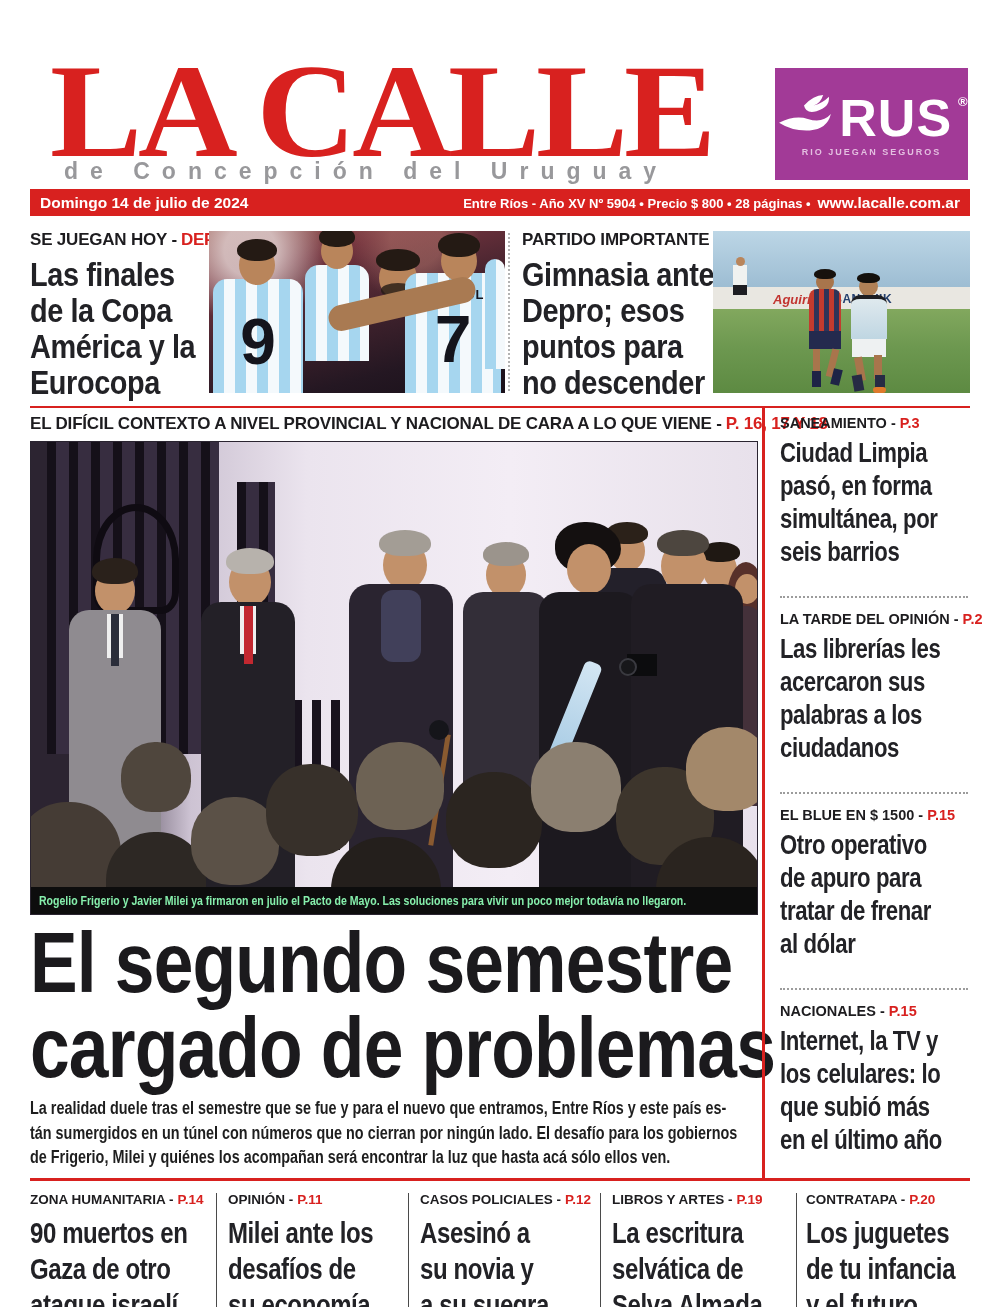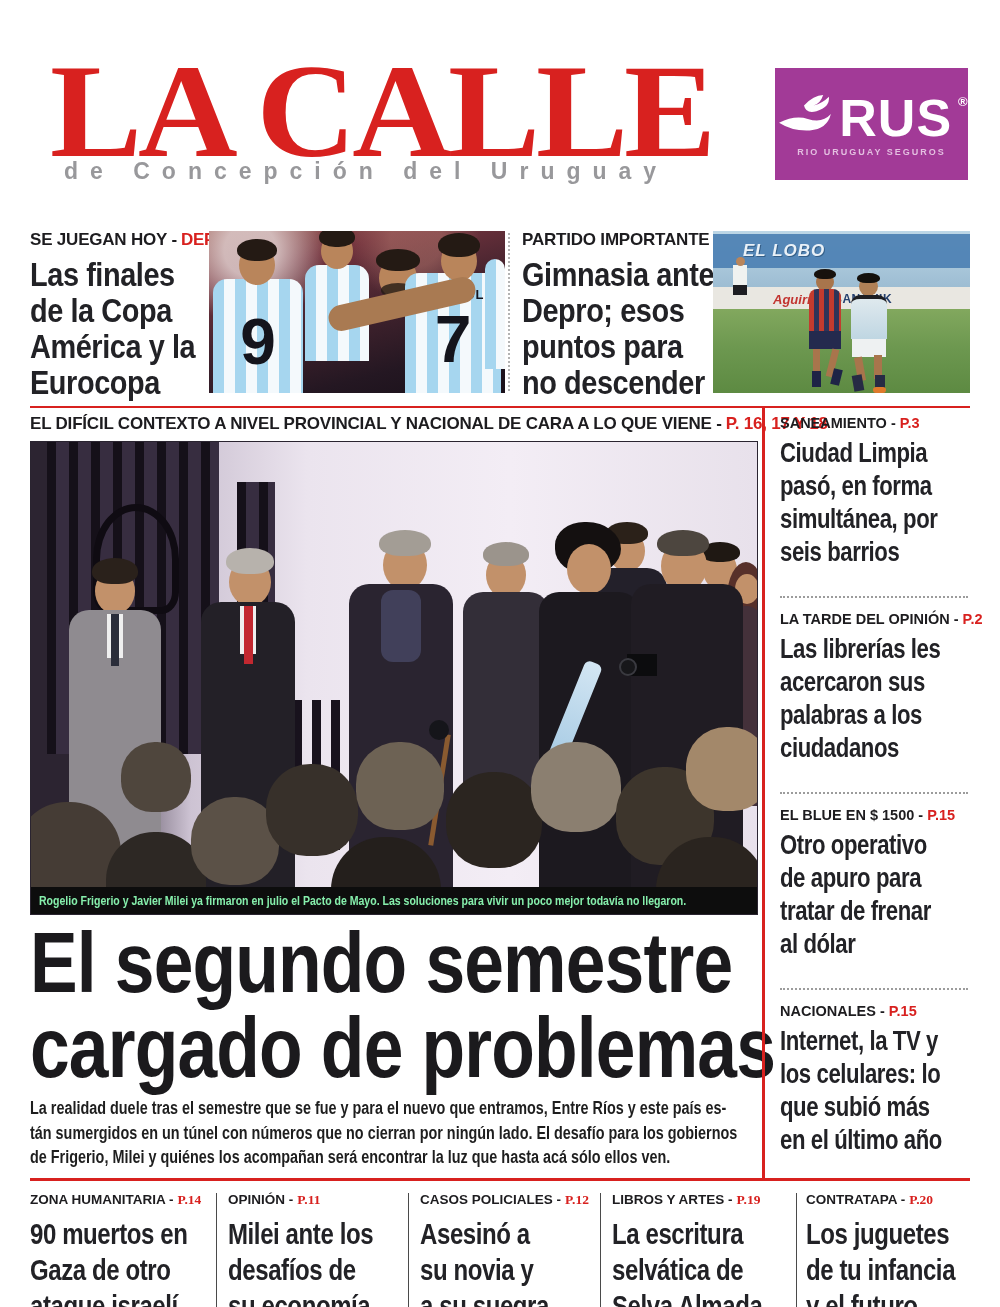--- a/index.html
+++ b/index.html
@@ -81,21 +81,21 @@
   .sb-item{position:absolute;left:780px;width:190px;}
   .sb-k{font-weight:bold;font-size:14.5px;white-space:nowrap;}
   .sb-k .red{margin-left:4px;}
   .sb-h{margin-top:6px;font-weight:bold;font-size:27px;line-height:33px;letter-spacing:-.5px;
         color:#222226;white-space:pre;transform:scaleX(.82);transform-origin:top left;width:235px;}
   .sb-sep{position:absolute;left:780px;width:188px;border-bottom:2px dotted #9c9c9c;}
   #rule-mid{left:30px;top:1138px;width:940px;height:3px;background:#d8211f;}
   
   .bt-col{position:absolute;top:1152px;}
   .bt-k{font-weight:bold;font-size:13.5px;white-space:nowrap;}
-  .bt-k .red{margin-left:4px;font-family:Liberation Serif, serif;}
+  .bt-k .red{margin-left:4px;}
   .bt-h{margin-top:8px;font-weight:bold;font-size:30px;line-height:36px;letter-spacing:-.5px;
         color:#222226;white-space:pre;transform:scaleX(.80);transform-origin:top left;width:260px;}
   .bt-div{position:absolute;top:1153px;height:130px;width:1px;background:#4a4a4a;}
   #rule-bottom{left:30px;top:1290px;width:940px;height:9px;background:#d8211f;}
 </style>
 </head>
 <body>
 
 <div class="page">
 
@@ -106,23 +106,30 @@
     <div id="rus-row">
       <span>
         <svg width="58" height="48" viewBox="0 0 60 50">
           <path d="M30 14 q10 -11 20 -11 q-3 9 -10 11 q9 -2 16 -9 q1 11 -13 15 q-11 3 -13 -6z" fill="#ffffff"></path>
           <path d="M4 32 q16 -8 30 -4 q15 5 24 -5 q-4 16 -22 17 q-18 1 -32 -8z" fill="#ffffff"></path>
         </svg>
       </span>
       <span id="rus-brand">RUS</span>
       <span id="rus-reg">®</span>
     </div>
-    <div id="rus-tag">RIO URUGUAY SEGUROS</div>
-  </div>
-
+    <div id="rus-tag">RIO JUEGAN SEGUROS</div>
+  </div>
+
+  <div class="abs" id="date-bar">
+    <span id="date-left">Domingo 14 de julio de 2024</span>
+    <span id="date-right">
+      <span id="issue-info">Entre Ríos - Año XV Nº 5904  •  Precio $ 800  •  28 páginas  •</span>
+      <span id="website">www.lacalle.com.ar</span>
+    </span>
+  </div>
 
   <div class="abs kicker" id="ts-left-k">
     <span>SE JUEGAN HOY -</span><span class="red">DEP.</span>
   </div>
   <div class="abs story-headline" id="ts-left-h">Las finales
 de la Copa
 América y la
 Eurocopa</div>
 
   <div class="abs" id="ph-arg">
@@ -156,23 +163,20 @@
   <div class="abs kicker" id="ts-right-k">
     <span>PARTIDO IMPORTANTE -</span><span class="red">DEP.</span>
   </div>
   <div class="abs story-headline" id="ts-right-h">Gimnasia ante
 Depro; esos
 puntos para
 no descender</div>
 
   <div class="abs" id="ph-match">
     <div id="mt-crowd"></div>
-    <div id="mt-banner">
-        <span>EL LOBO</span>
-      </div>
     <div id="mt-ads">
       <span id="ad-aguirre">Aguirre</span>
       <span id="ad-banchik">BANCHIK</span>
     </div>
     <div id="mt-grass"></div>
 
     <div class="kit" style="left:20px;top:34px;width:14px;height:20px;background:#f0f2f0;"></div>
     <div class="kit" style="left:20px;top:54px;width:14px;height:10px;background:#1d1d22;"></div>
     <div class="kit" style="left:23px;top:26px;width:9px;height:9px;border-radius:50%;background:#b9855b;"></div>
 

